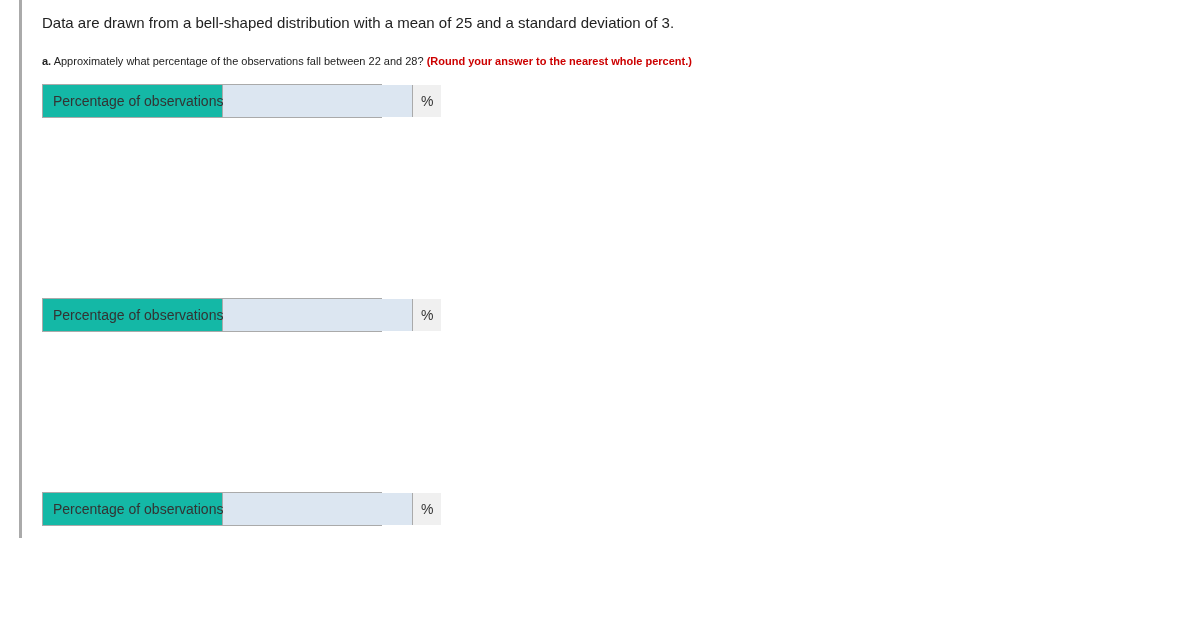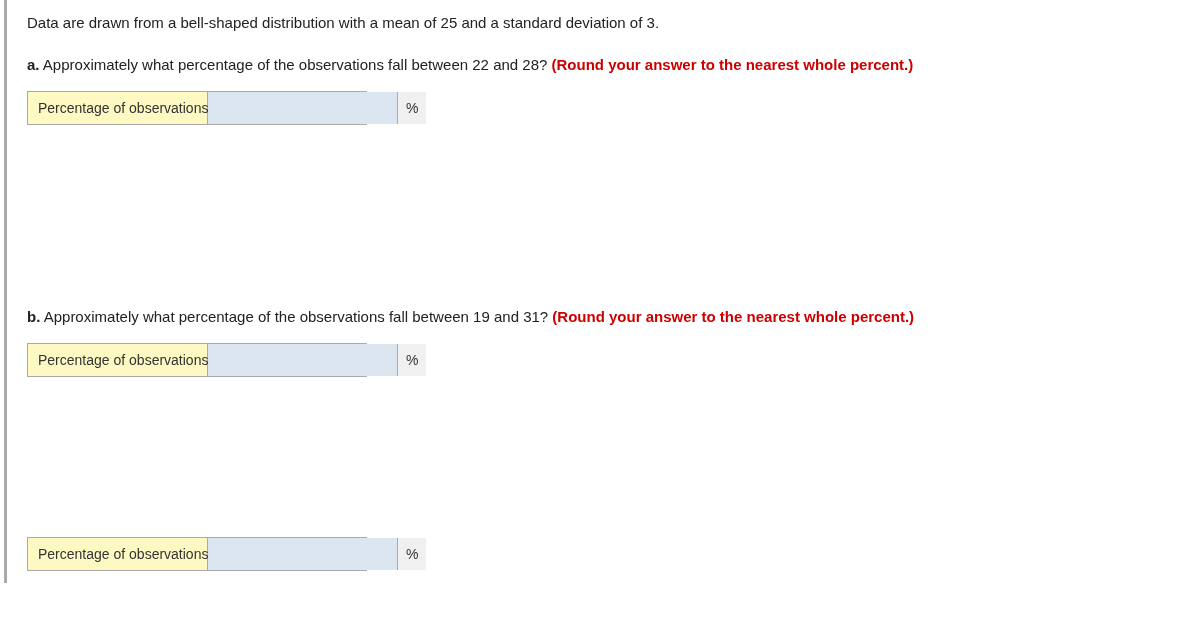--- a/index.html
+++ b/index.html
@@ -13,36 +13,36 @@
       font-size: 15px;
       background: #ffffff;
       color: #222222;
       width: 1198px;
       min-height: 634px;
     }
 
     .page-wrapper {
       padding: 12px 16px 12px 20px;
       border-left: 3px solid #aaaaaa;
-      margin-left: 4px;
+      margin-left: 19px;
     }
 
     .intro-text {
       font-size: 15px;
       color: #222;
       margin-bottom: 18px;
       line-height: 1.5;
     }
 
     .question-block {
       margin-bottom: 0;
     }
 
     .question-text {
-      font-size: 15px;
+      font-size: 11px;
       color: #222;
       margin-bottom: 14px;
       line-height: 1.6;
     }
 
     .question-label {
       font-weight: bold;
     }
 
     .highlight {
@@ -58,21 +58,21 @@
       height: 34px;
       margin-bottom: 0;
     }
 
     .answer-label {
       display: flex;
       align-items: center;
       padding: 4px 10px;
       font-size: 14px;
       color: #333;
-      background: #fef9c3;
+      background: #14b8a6;
       border-right: 1px solid #aaaaaa;
       white-space: nowrap;
       min-width: 180px;
     }
 
     .answer-input-wrapper {
       display: flex;
       align-items: stretch;
       flex: 1;
     }
@@ -123,25 +123,20 @@
       <div class="answer-input-wrapper">
         <input class="answer-input" type="text" value="" style="">
         <div class="percent-label">%</div>
       </div>
     </div>
   </div>
 
   <div class="section-divider"></div>
 
   <div class="question-block">
-    <p class="question-text">
-      <span class="question-label">b.</span>
-      <span> Approximately what percentage of the observations fall between 19 and 31?</span>
-      <span class="highlight"> (Round your answer to the nearest whole percent.)</span>
-    </p>
     <div class="answer-row">
       <div class="answer-label">Percentage of observations</div>
       <div class="answer-input-wrapper">
         <input class="answer-input" type="text" value="" style="">
         <div class="percent-label">%</div>
       </div>
     </div>
   </div>
 
   <div class="section-divider-small"></div>

